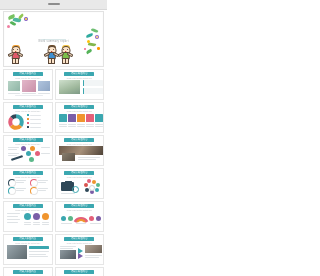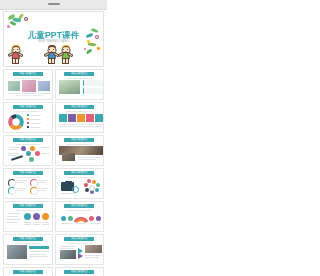--- a/index.html
+++ b/index.html
@@ -93,21 +93,20 @@
       <span class="leaf" style="right:4px;top:16px;width:7px;height:3.4px;background:#66bb6a;transform:rotate(28deg);"></span>
       <span class="leaf" style="right:9px;top:21px;width:7px;height:3px;background:#26a69a;transform:rotate(-18deg);"></span>
       <span class="dot" style="right:3px;top:22px;width:4px;height:4px;background:#8e63c8;"></span>
       <span class="dot" style="right:4.3px;top:23.3px;width:1.4px;height:1.4px;background:#ffe082;"></span>
       <span class="dot" style="right:12px;top:27px;width:3px;height:3px;background:#ffc107;"></span>
       <span class="leaf" style="right:6px;top:30px;width:8px;height:3px;background:#7cb342;transform:rotate(12deg);"></span>
       <span class="dot" style="right:2px;top:34px;width:2.6px;height:2.6px;background:#ff9800;"></span>
       <span class="leaf" style="right:10px;top:37px;width:6px;height:2.6px;background:#4caf50;transform:rotate(-30deg);"></span>
       <span class="dot" style="right:16px;top:35px;width:2.4px;height:2.4px;background:#f06292;"></span>
 
-      <div class="cover-title">儿童PPT课件</div>
       <div class="cover-rule"></div>
       <div class="cover-sub">Work summary report</div>
 
       <div class="kid" style="left:6px;bottom:3px;width:9px;height:16px;">
         <span class="hair" style="background:#f0a030;"></span>
         <span class="head"></span>
         <span class="eye eyeL"></span>
         <span class="eye eyeR"></span>
         <span class="mouth"></span>
         <span class="body" style="background:#e05a6a;"></span>

